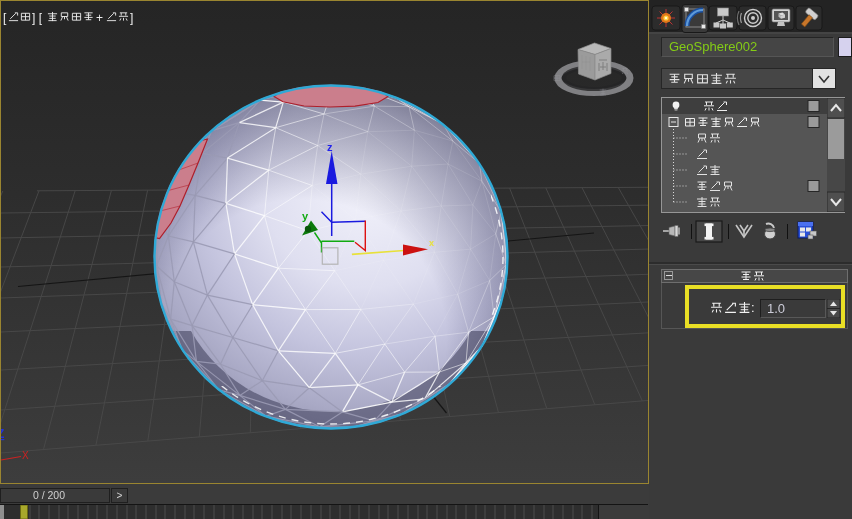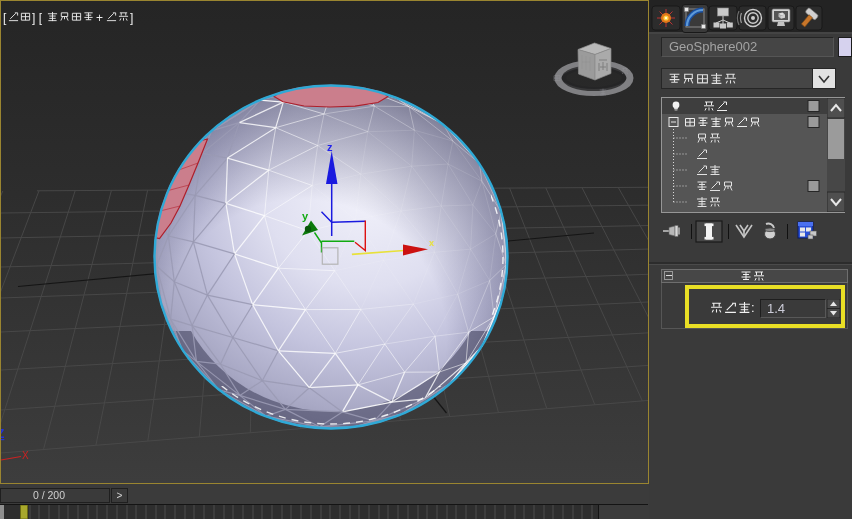--- a/index.html
+++ b/index.html
@@ -549,21 +549,21 @@
 <path d="M-3 5 L-4 9 H4 L3 5" fill="#c4c4c4"></path>
 </g>
 <g id="t6" transform="translate(160,18)">
 <g transform="rotate(40)">
           <rect x="-7" y="-8" width="13" height="6" rx="2" fill="#d0d0d0" stroke="#808080" stroke-width="0.6"></rect>
           <rect x="-2" y="-2.5" width="4.5" height="12" fill="#c8762a" stroke="#7a4a16" stroke-width="0.6"></rect>
         </g>
 </g>
 </svg>
 
-<div class="abs" style="left:661px;top:37px;width:173px;height:20px;background:#454545;border:1px solid #242424;border-bottom-color:#555;border-right-color:#555;box-sizing:border-box;color:#a3a3a3;font-size:13px;line-height:18px;padding-left:7px;">GeoSphere002</div>
+<div class="abs" style="left:661px;top:37px;width:173px;height:20px;background:#454545;border:1px solid #242424;border-bottom-color:#555;border-right-color:#555;box-sizing:border-box;color:#84cc16;font-size:13px;line-height:18px;padding-left:7px;">GeoSphere002</div>
 <div class="abs" style="left:838px;top:37px;width:14px;height:20px;background:#d6d2ee;border:1px solid #1c1c1c;box-sizing:border-box;"></div>
 <div class="abs" style="left:661px;top:68px;width:175px;height:21px;background:#464646;border:1px solid #262626;box-sizing:border-box;"></div>
 <svg class="abs" style="left:668px;top:72px" width="70" height="14">
       <g stroke="#e2e2e2" stroke-width="1.0" fill="none">
         <use href="#g6" x="0" y="0" width="13" height="13"></use>
         <use href="#g5" x="14" y="0" width="13" height="13"></use>
         <use href="#g1" x="28" y="0" width="13" height="13"></use>
         <use href="#g2" x="42" y="0" width="13" height="13"></use>
         <use href="#g3" x="56" y="0" width="13" height="13"></use>
       </g>
@@ -705,19 +705,19 @@
 <div class="abs" style="left:661px;top:283px;width:187px;height:46px;border:1px solid #565656;border-top:none;box-sizing:border-box;"></div>
 <div class="abs" style="left:685px;top:285px;width:160px;height:43px;border:4px solid #e9df25;box-sizing:border-box;"></div>
 <svg class="abs" style="left:710px;top:301px" width="52" height="14">
       <g stroke="#f2f2f2" stroke-width="1.0" fill="none">
         <use href="#g3" x="0" y="0" width="13" height="13"></use>
         <use href="#g4" x="14" y="0" width="13" height="13"></use>
         <use href="#g2" x="28" y="0" width="13" height="13"></use>
       </g>
       <text x="41" y="11" font-size="13" fill="#f2f2f2" font-family="Liberation Sans">:</text>
     </svg>
-<div class="abs" style="left:760px;top:299px;width:66px;height:19px;background:#3a3a3a;border:1px solid #1e1e1e;border-bottom-color:#585858;border-right-color:#585858;box-sizing:border-box;color:#ccccd8;font-size:13px;line-height:17px;padding-left:6px;">1.4</div>
+<div class="abs" style="left:760px;top:299px;width:66px;height:19px;background:#3a3a3a;border:1px solid #1e1e1e;border-bottom-color:#585858;border-right-color:#585858;box-sizing:border-box;color:#ccccd8;font-size:13px;line-height:17px;padding-left:6px;">1.0</div>
 <svg class="abs" style="left:827px;top:299px" width="13" height="19">
 <rect x="0" y="0" width="13" height="9.5" fill="#4a4a4a" stroke="#222" stroke-width="0.8"></rect>
 <rect x="0" y="9.5" width="13" height="9.5" fill="#4a4a4a" stroke="#222" stroke-width="0.8"></rect>
 <polygon points="6.5,2.5 3,7 10,7" fill="#e8e8e8"></polygon>
 <polygon points="6.5,16.5 3,12 10,12" fill="#e8e8e8"></polygon>
 </svg>
 </div>
 </body></html>

